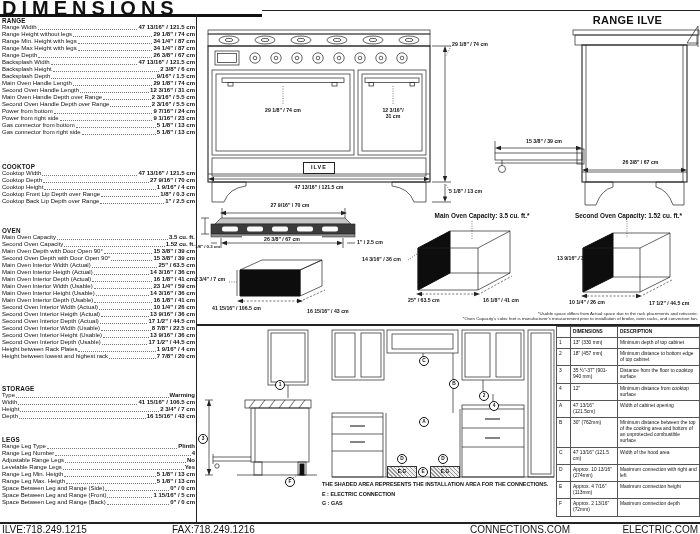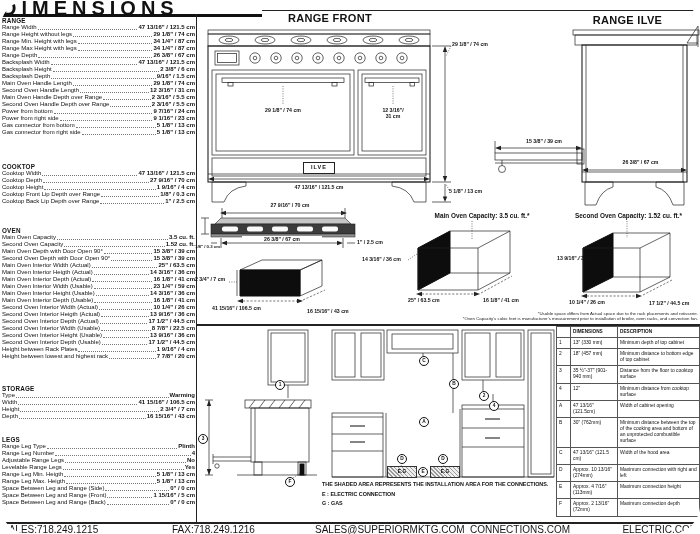--- a/index.html
+++ b/index.html
@@ -1,17 +1,17 @@
 <!DOCTYPE html>
 <html><head>
 <meta charset="utf-8">
 <style>
   html,body{margin:0;padding:0;background:#fff;}
   #page{position:relative;width:700px;height:534px;background:#fff;overflow:hidden;
-        font-family:"Liberation Sans",sans-serif;color:#111;border-radius:29px;}
+        font-family:"Liberation Sans",sans-serif;color:#111;}
   .abs{position:absolute;}
   
   #title{position:absolute;left:2px;top:-3px;font-size:20px;font-weight:bold;letter-spacing:5px;white-space:nowrap;}
   #title-bar{position:absolute;left:0;top:14px;width:262px;height:3px;background:#111;}
   #top-rule{position:absolute;left:262px;top:10px;width:438px;height:1.2px;background:#222;}
   #col-rule{position:absolute;left:196px;top:14px;width:1px;height:508px;background:#222;}
   #mid-rule{position:absolute;left:196px;top:324px;width:504px;height:1.5px;background:#222;}
   
   #spec-col{position:absolute;left:2px;top:17px;width:193px;}
   .spec-head{margin:0;font-size:6.3px;font-weight:bold;line-height:7px;letter-spacing:.2px;}
@@ -348,21 +348,20 @@
           <div class="spec-row">
           <span class="sl">Space Between Leg and Range (Back)</span>
           <span class="dots"></span>
           <span class="sv">0" / 0 cm</span>
         </div>
         </div>
     </section>
   </div>
 
   <div class="abs" style="left:203px;top:12px;width:300px;height:200px;">
-    <div class="dg-title" style="left:0;top:0;width:254px;">RANGE FRONT</div>
     <svg width="300" height="200" viewBox="0 0 300 200">
       <rect class="ln" x="5" y="18" width="222" height="4"></rect>
       <rect class="ln" x="5" y="22" width="222" height="12"></rect>
       <g class="ln">
         <ellipse cx="26" cy="28" rx="10" ry="4"></ellipse>
           <ellipse cx="26" cy="28" rx="4" ry="1.6"></ellipse>
         <ellipse cx="62" cy="28" rx="10" ry="4"></ellipse>
           <ellipse cx="62" cy="28" rx="4" ry="1.6"></ellipse>
         <ellipse cx="98" cy="28" rx="10" ry="4"></ellipse>
           <ellipse cx="98" cy="28" rx="4" ry="1.6"></ellipse>
@@ -719,19 +718,18 @@
           <tr>
           <td class="c-id">F</td>
           <td class="c-dim">Approx. 2 13/16" (72mm)</td>
           <td>Maximum connection depth</td>
         </tr>
         </tbody>
     </table>
   </div>
 
   <div id="footer-rule"></div>
-  <span class="ft" style="left:2px;">SALES:718.249.1215</span>
+  <span class="ft" style="left:2px;">ILVE:718.249.1215</span>
   <span class="ft" style="left:172px;">FAX:718.249.1216</span>
-  <span class="ft" style="left:315px;">SALES@SUPERIORMKTG.COM</span>
   <span class="ft" style="left:470px;">CONNECTIONS.COM</span>
   <span class="ft" style="right:2px;">ELECTRIC.COM</span>
 
 </div>
 
 </body></html>

